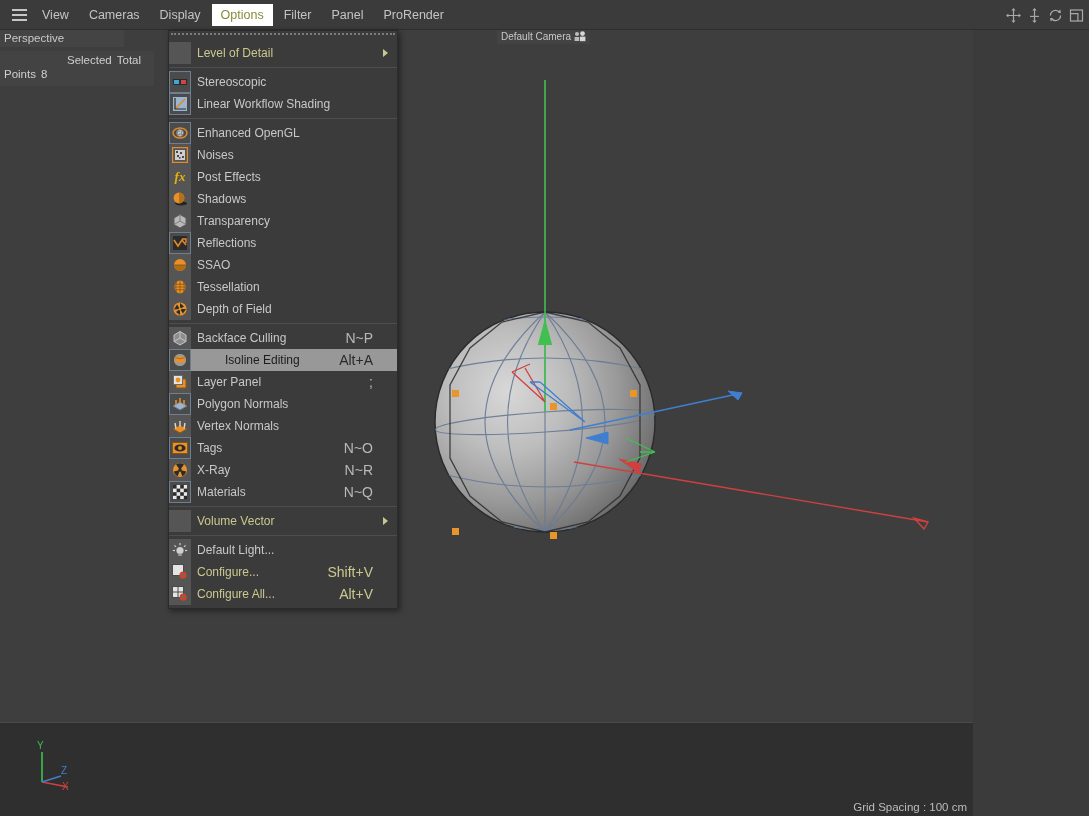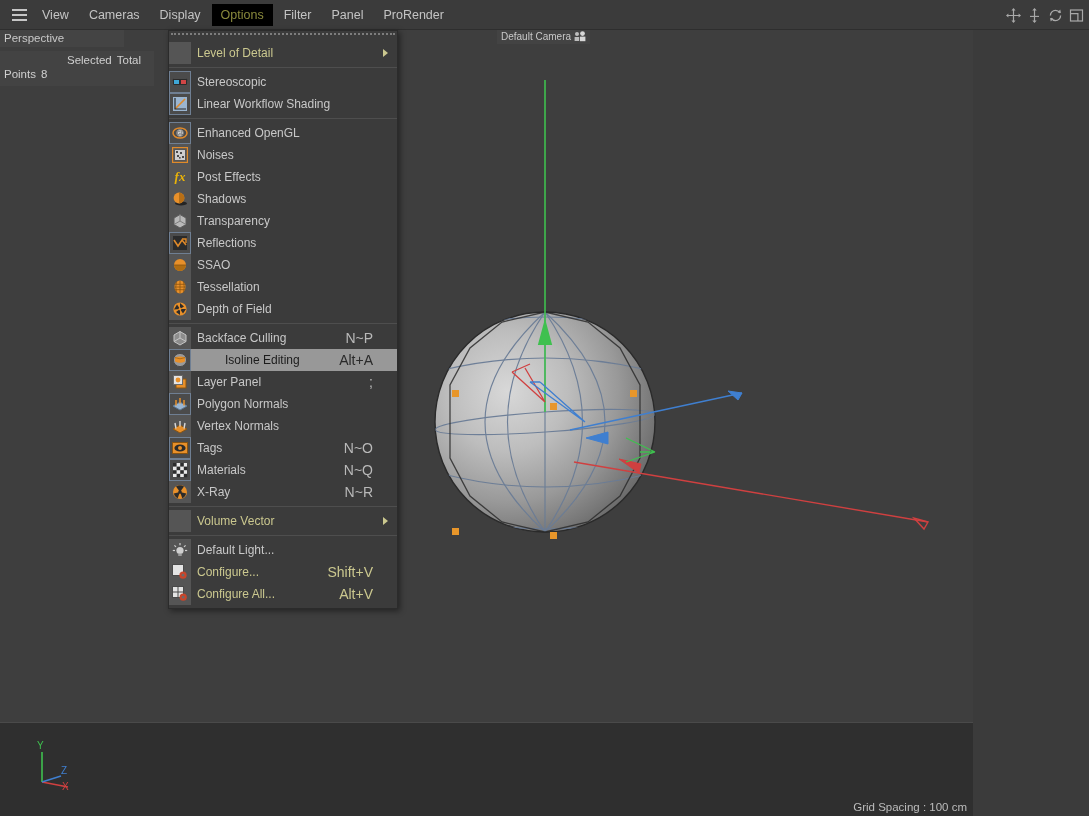--- a/index.html
+++ b/index.html
@@ -22,21 +22,21 @@
   .hamburger {
     width: 26px; height: 30px; display: flex; flex-direction: column;
     justify-content: center; align-items: center; gap: 3px; margin-left: 6px;
     cursor: pointer;
   }
   .hamburger span { display: block; width: 15px; height: 2px; background: #c6c6c6; }
   .menu-top {
     height: 22px; line-height: 22px; padding: 0 9px; margin: 0 1px;
     font-size: 12.5px; color: #c4c4c4; cursor: default; white-space: nowrap;
   }
-  .menu-top.active { background: #000000; color: #8a8a3c; }
+  .menu-top.active { background: #ffffff; color: #8a8a3c; }
 
   #vp-icons {
     position: absolute; right: 4px; top: 0; height: 30px;
     display: flex; align-items: center; gap: 4px;
   }
   .vp-icon { width: 17px; height: 17px; cursor: pointer; opacity: .82; }
   .vp-icon svg { display: block; }
 
   
   #viewport {
@@ -501,53 +501,53 @@
             <svg width="16" height="16" viewBox="0 0 16 16">
               <rect x="0.5" y="2.5" width="15" height="11" fill="#e8902a" stroke="#8a5410"></rect>
               <ellipse cx="8" cy="8" rx="5.6" ry="3.6" fill="#2b2b2b"></ellipse>
               <circle cx="8" cy="8" r="2" fill="#e8902a"></circle>
             </svg>
           </span>
           <span class="lbl">Tags</span>
           <span class="short">N~O</span>
         </div>
         <div class="mi">
+          <span class="ico plain">
+            <svg width="16" height="16" viewBox="0 0 16 16">
+              <circle cx="8" cy="8" r="7" fill="#e8902a"></circle>
+              <g fill="#2b2b2b">
+                <path d="M8 8 L4 2.6 A7 7 0 0 1 12 2.6 Z"></path>
+                <path d="M8 8 L14.2 9.6 A7 7 0 0 1 10.4 14.6 Z"></path>
+                <path d="M8 8 L5.6 14.6 A7 7 0 0 1 1.8 9.6 Z"></path>
+              </g>
+              <circle cx="8" cy="8" r="1.8" fill="#2b2b2b"></circle>
+            </svg>
+          </span>
+          <span class="lbl">X-Ray</span>
+          <span class="short">N~R</span>
+        </div>
+        <div class="mi">
           <span class="ico framed">
             <svg width="16" height="16" viewBox="0 0 16 16">
               <rect x="0.5" y="0.5" width="15" height="15" fill="#e9e9e9" stroke="#4a4a4a"></rect>
               <g fill="#2b2b2b">
                 <rect x="1" y="1" width="3.6" height="3.6"></rect>
                 <rect x="8.2" y="1" width="3.6" height="3.6"></rect>
                 <rect x="4.6" y="4.6" width="3.6" height="3.6"></rect>
                 <rect x="11.8" y="4.6" width="3.4" height="3.6"></rect>
                 <rect x="1" y="8.2" width="3.6" height="3.6"></rect>
                 <rect x="8.2" y="8.2" width="3.6" height="3.6"></rect>
                 <rect x="4.6" y="11.8" width="3.6" height="3.4"></rect>
                 <rect x="11.8" y="11.8" width="3.4" height="3.4"></rect>
               </g>
             </svg>
           </span>
           <span class="lbl">Materials</span>
           <span class="short">N~Q</span>
         </div>
-        <div class="mi">
-          <span class="ico plain">
-            <svg width="16" height="16" viewBox="0 0 16 16">
-              <circle cx="8" cy="8" r="7" fill="#e8902a"></circle>
-              <g fill="#2b2b2b">
-                <path d="M8 8 L4 2.6 A7 7 0 0 1 12 2.6 Z"></path>
-                <path d="M8 8 L14.2 9.6 A7 7 0 0 1 10.4 14.6 Z"></path>
-                <path d="M8 8 L5.6 14.6 A7 7 0 0 1 1.8 9.6 Z"></path>
-              </g>
-              <circle cx="8" cy="8" r="1.8" fill="#2b2b2b"></circle>
-            </svg>
-          </span>
-          <span class="lbl">X-Ray</span>
-          <span class="short">N~R</span>
-        </div>
         <div class="sep"></div>
         <div class="mi gold">
           <span class="ico plain"></span>
           <span class="lbl">Volume Vector</span>
           <span class="arrow"></span>
         </div>
         <div class="sep"></div>
         <div class="mi">
           <span class="ico plain">
             <svg width="16" height="16" viewBox="0 0 16 16">

